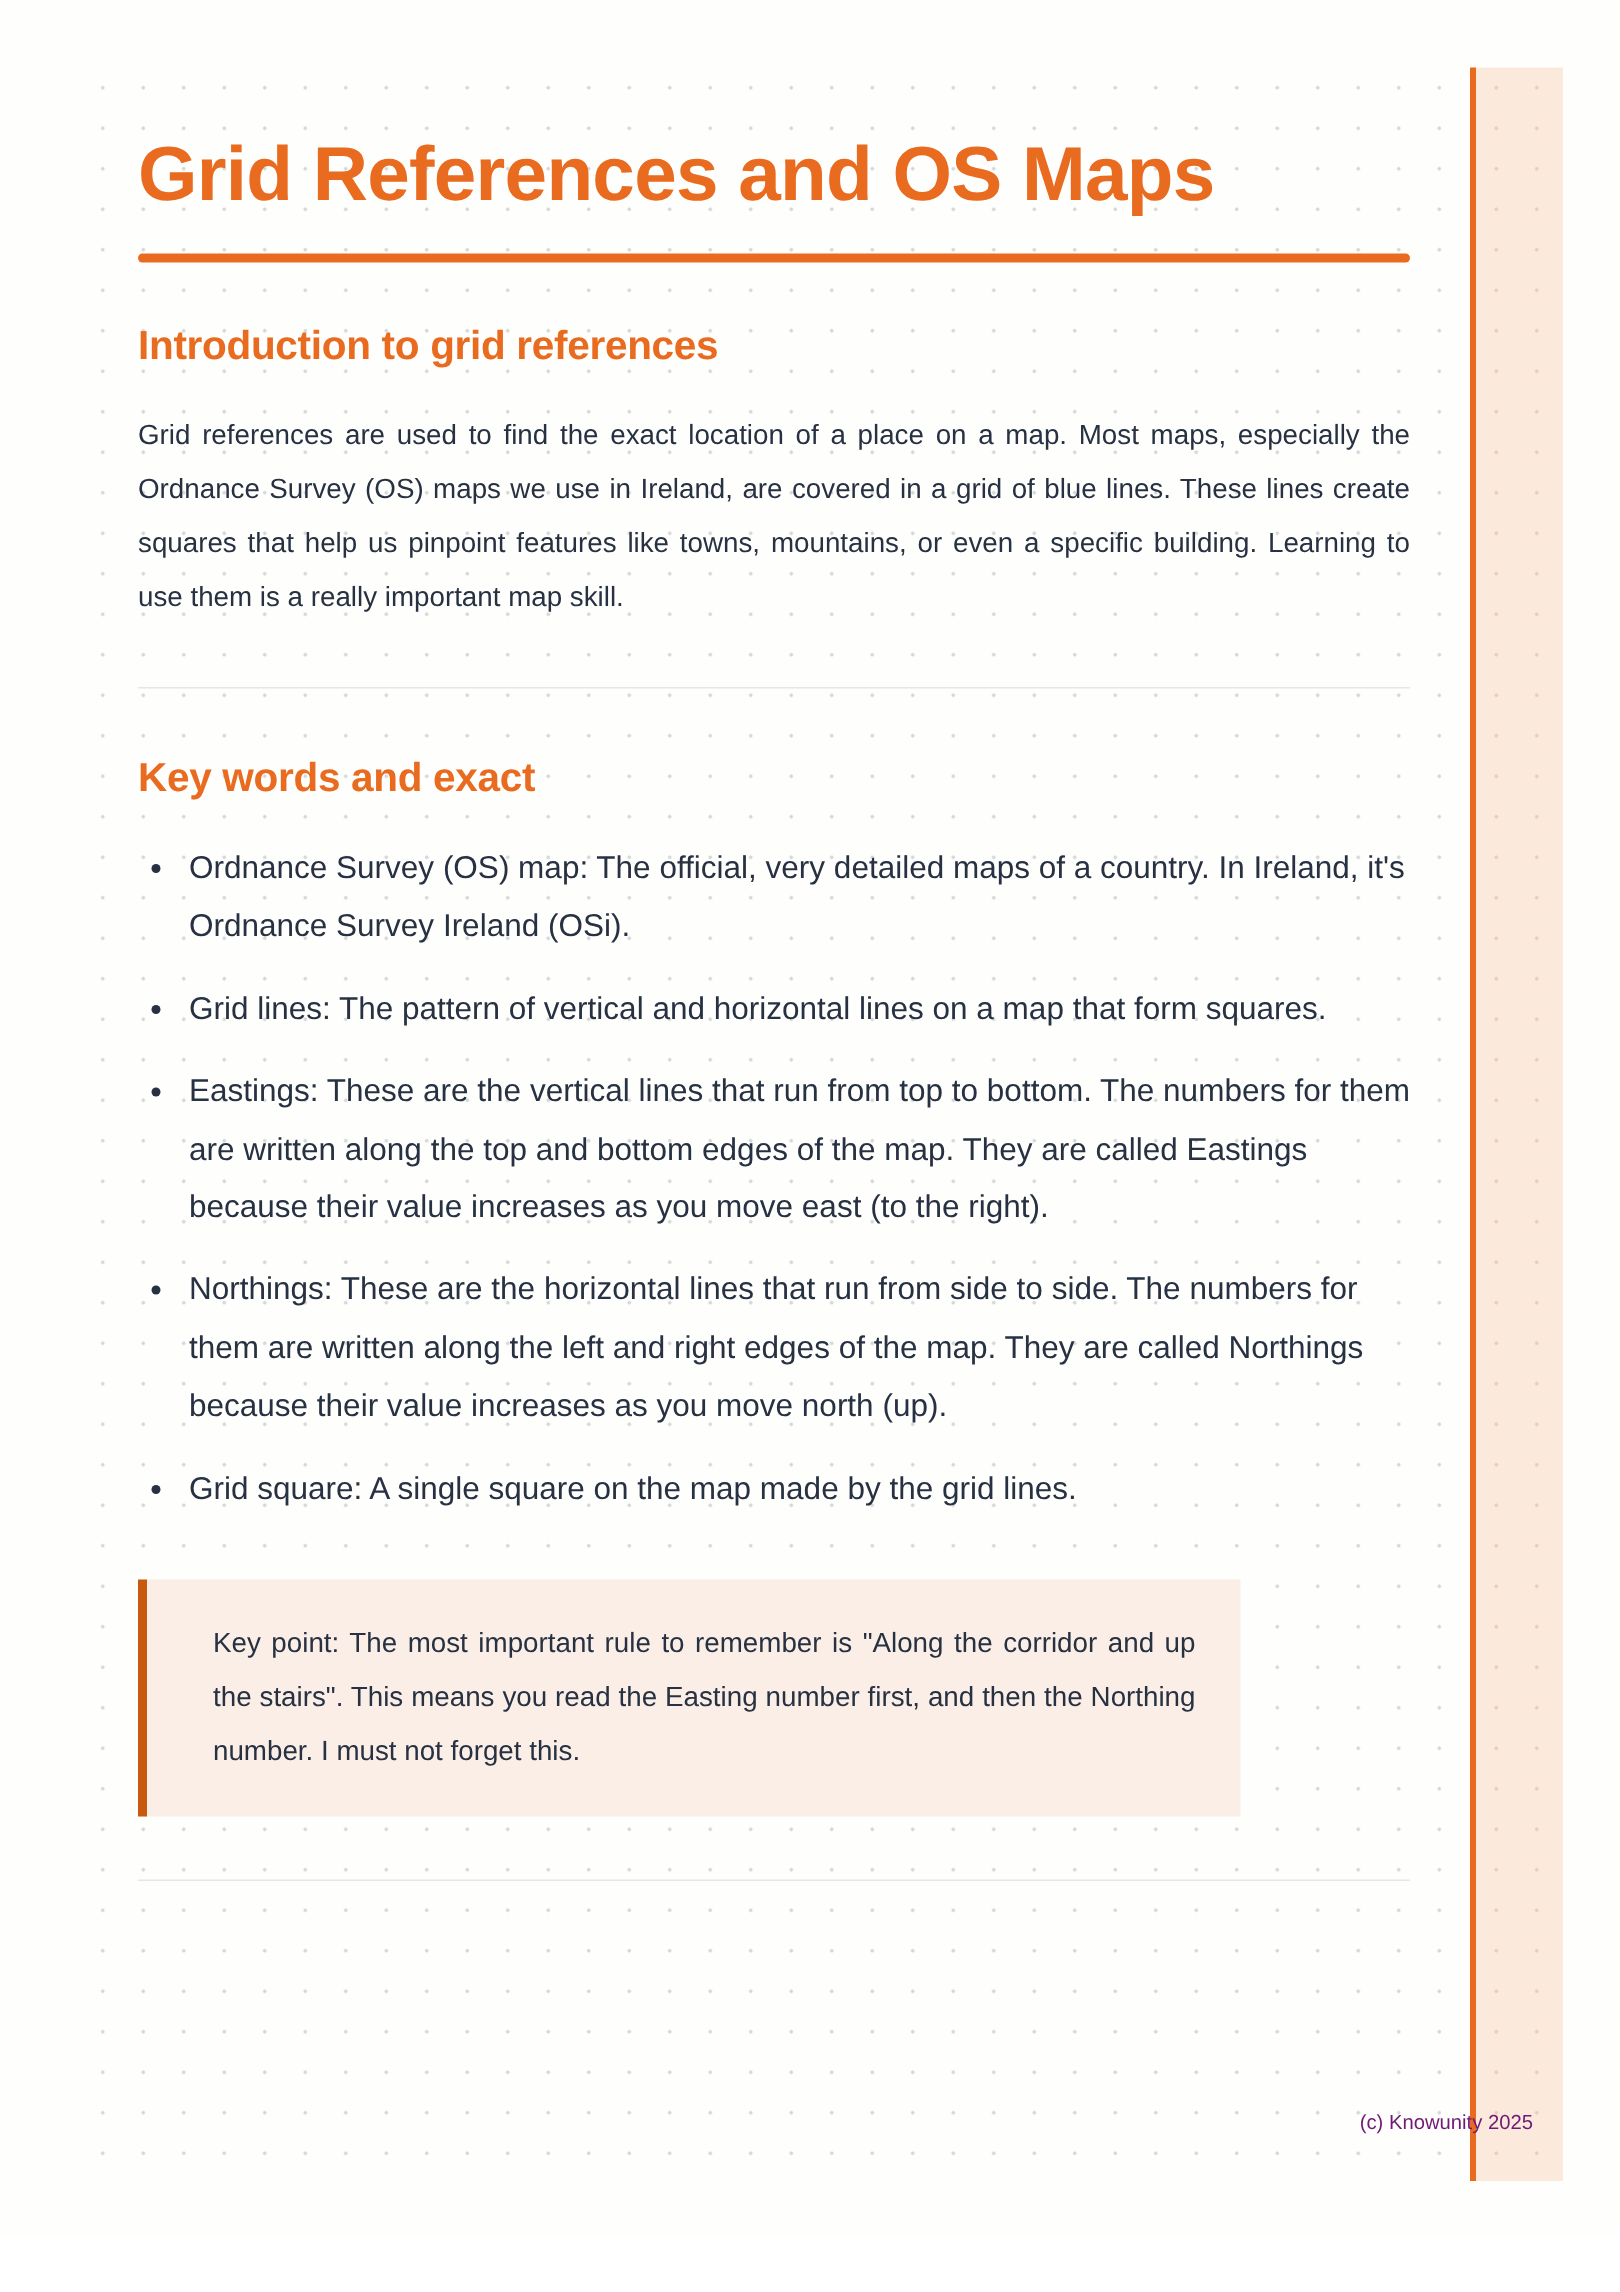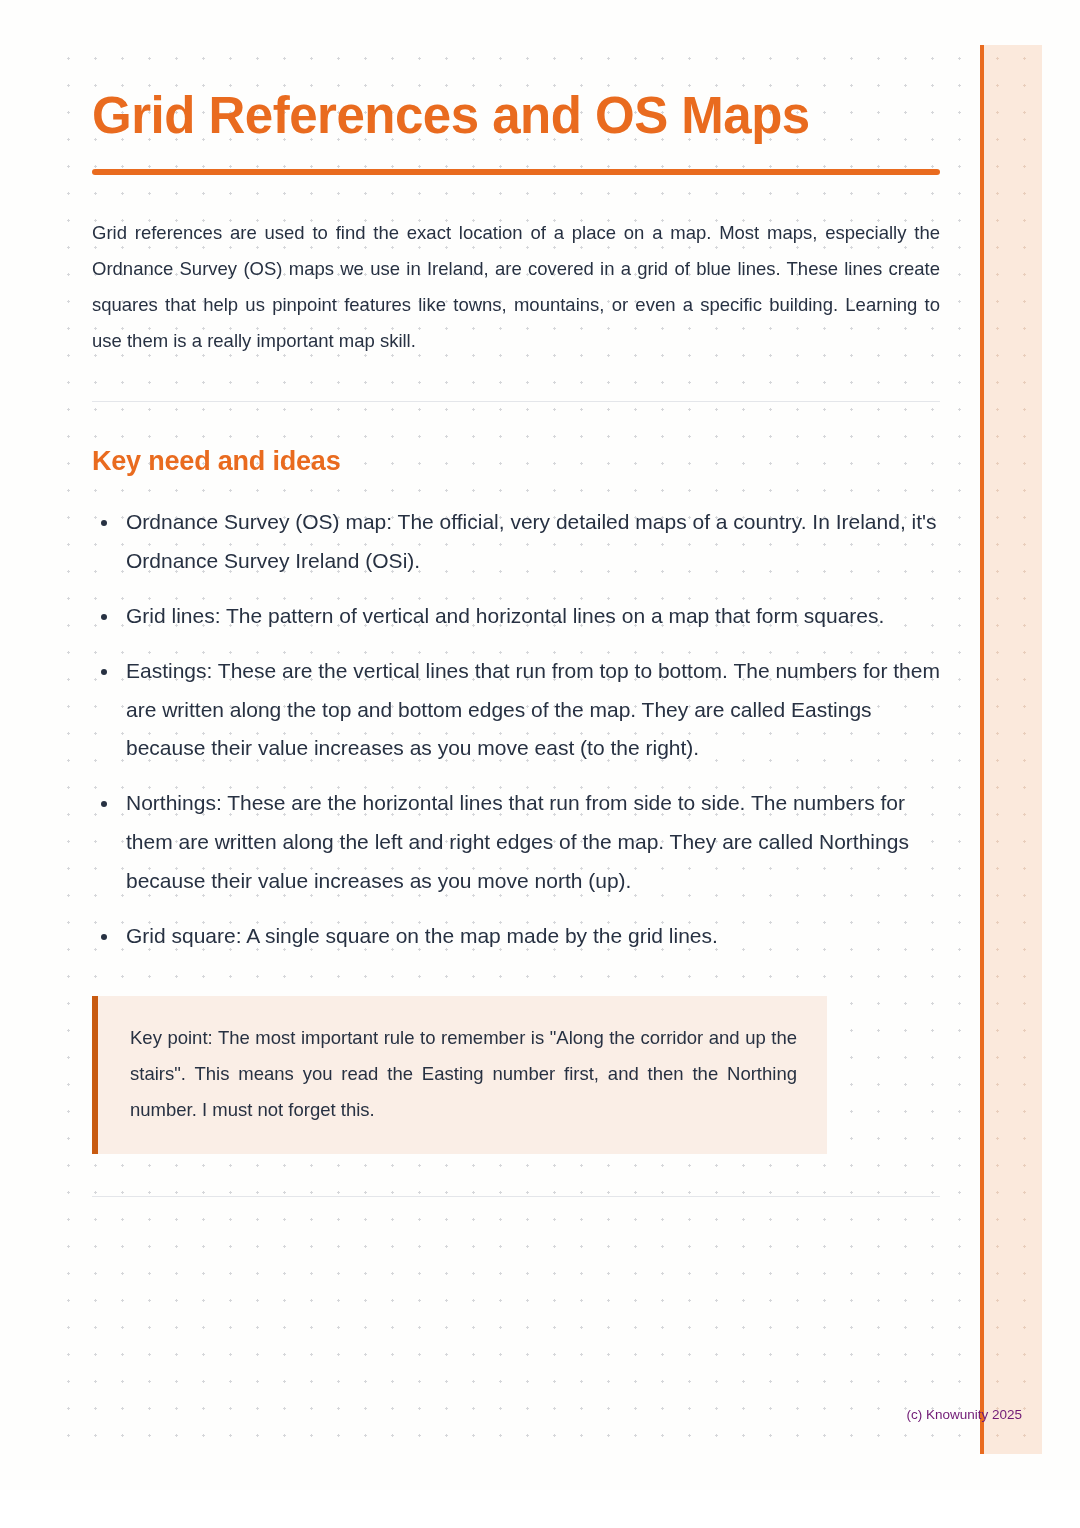--- a/index.html
+++ b/index.html
@@ -89,21 +89,21 @@
     line-height: 1.85;
     margin-bottom: 16px;
     padding-left: 6px;
   }
 
   .callout {
     margin-top: 40px;
     width: 735px;
     background: #faeee6;
     border-left: 6px solid #c85a10;
-    padding: 24px 30px 26px 32px;
+    padding: 24px 30px 26px 44px;
   }
   .callout .para { line-height: 1.95; }
 
   .footer {
     position: absolute;
     right: 58px;
     bottom: 68px;
     font-size: 13.5px;
     color: #701a75;
     z-index: 3;
@@ -116,25 +116,26 @@
 
   <div class="dots">
     <div class="strip"></div>
   </div>
 
   <div class="content">
 
     <h1>Grid References and OS Maps</h1>
     <div class="rule"></div>
 
+    <h2>Introduction to grid references</h2>
     <p class="para just"><span>Grid references are used to find the exact location of a place on a map. Most maps, especially the </span><span class="b">Ordnance Survey (OS)</span><span> maps we use in Ireland, are covered in a grid of blue lines. These lines create squares that help us pinpoint features like towns, mountains, or even a specific building. Learning to use them is a really important map skill.</span></p>
 
     <hr class="divider">
 
-    <h2>Key need and ideas</h2>
+    <h2>Key words and exact</h2>
     <ul class="bullets">
       <li><span class="b">Ordnance Survey (OS) map:</span><span> The official, very detailed maps of a country. In Ireland, it's </span><span class="b">Ordnance Survey Ireland (OSi)</span><span>.</span></li>
       <li><span class="b">Grid lines:</span><span> The pattern of vertical and horizontal lines on a map that form squares.</span></li>
       <li><span class="b">Eastings:</span><span> These are the vertical lines that run from top to bottom. The numbers for them are written along the top and bottom edges of the map. They are called Eastings because their value increases as you move </span><span class="b">east</span><span> (to the right).</span></li>
       <li><span class="b">Northings:</span><span> These are the horizontal lines that run from side to side. The numbers for them are written along the left and right edges of the map. They are called Northings because their value increases as you move </span><span class="b">north</span><span> (up).</span></li>
       <li><span class="b">Grid square:</span><span> A single square on the map made by the grid lines.</span></li>
     </ul>
 
     <div class="callout">
       <p class="para just"><span class="b">Key point:</span><span> The most important rule to remember is </span><span class="b">"Along the corridor and up the stairs"</span><span>. This means you read the </span><span class="b">Easting</span><span> number first, and then the </span><span class="b">Northing</span><span> number. I must not forget this.</span></p>

